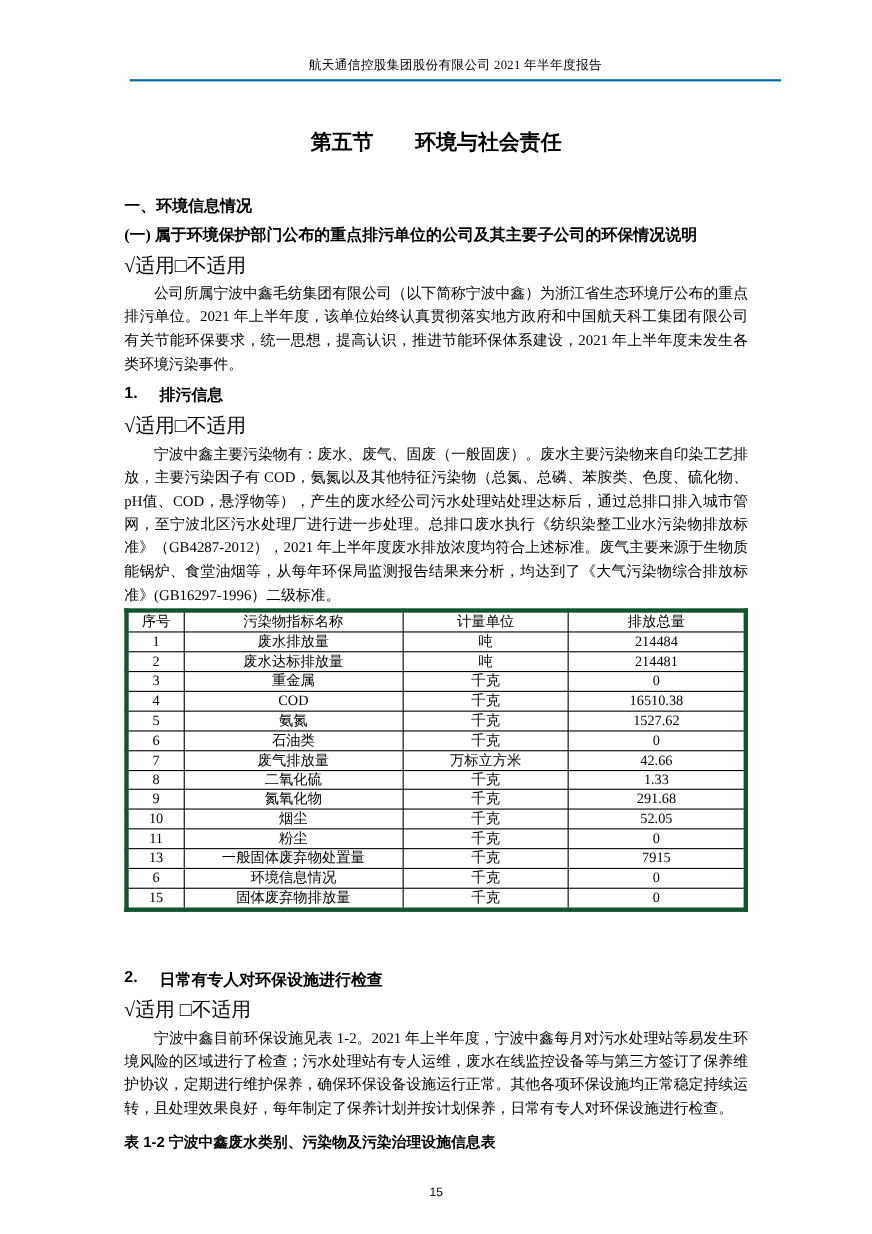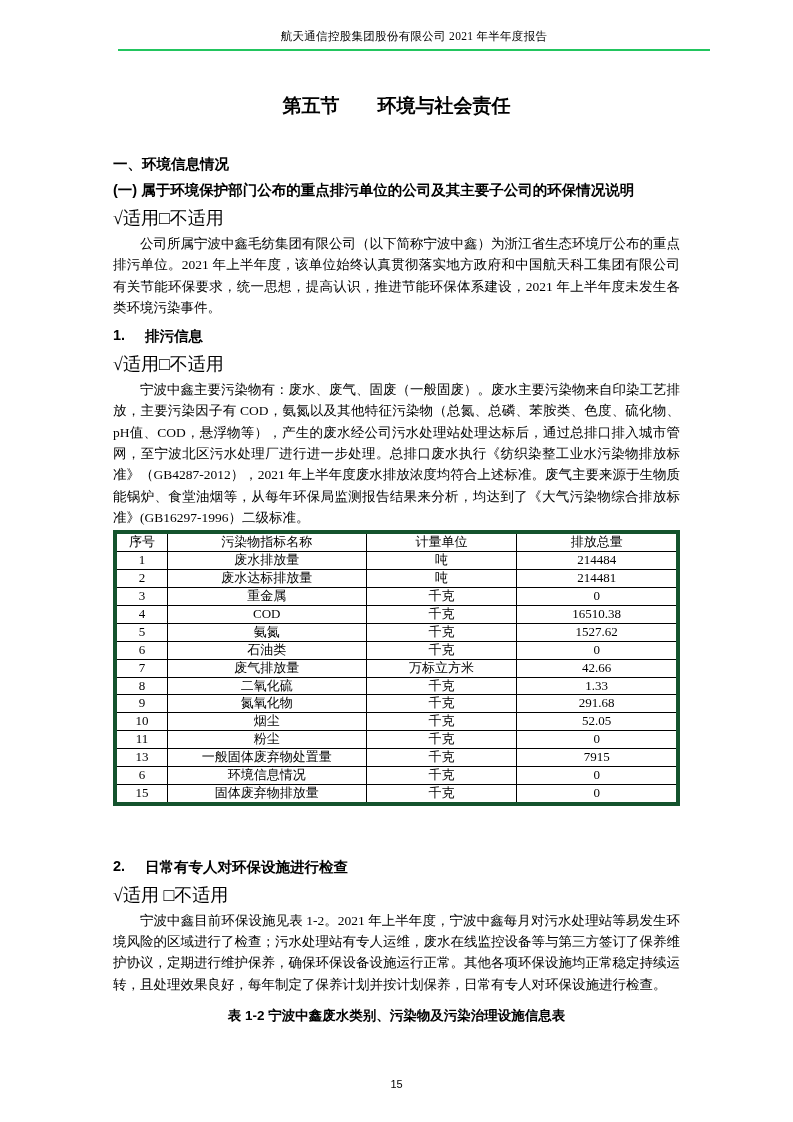--- a/index.html
+++ b/index.html
@@ -8,47 +8,47 @@
     position: relative;
     background: #ffffff;
     color: #000000;
     font-family: "Liberation Serif", serif;
     box-sizing: border-box;
     overflow: hidden;
   }
   
   .doc-header {
     margin: 0 83px 0 118px;
-    padding-top: 29px;
+    padding-top: 52px;
     text-align: center;
     font-size: 11.5px;
     letter-spacing: 0.3px;
     padding-bottom: 5px;
-    border-bottom: 2px solid #22c55e;
+    border-bottom: 2px solid #0369a1;
   }
   .content { margin: 0 113px; width: 567px; }
 
   .chapter-title {
     margin-top: 42px;
     text-align: center;
     font-size: 19px;
     font-weight: bold;
     font-family: "Liberation Sans", sans-serif;
   }
   .h-l1 {
     margin-top: 36px;
     font-size: 14.5px;
     font-weight: bold;
     font-family: Liberation Serif, serif;
   }
   .h-l2 {
     margin-top: 7px;
     font-size: 14.5px;
     font-weight: bold;
-    font-family: Liberation Sans, sans-serif;
+    font-family: Liberation Serif, serif;
   }
   .applicability {
     margin-top: 6px;
     font-size: 18px;
   }
   .para {
     margin-top: 3px;
     font-size: 13.5px;
     line-height: 21.3px;
     text-align: justify;
@@ -83,21 +83,21 @@
     font-weight: normal;
     text-align: center;
     padding: 0 3px;
     height: 16.9px;
     line-height: 16.9px;
     overflow: hidden;
     white-space: nowrap;
   }
   .table2-caption {
     margin-top: 12px;
-    text-align: center;
+    text-align: left;
     font-size: 13.5px;
     font-weight: bold;
     font-family: "Liberation Sans", sans-serif;
   }
   .page-number {
     position: absolute;
     bottom: 32px; left: 0; right: 0;
     text-align: center;
     font-size: 11px;
     font-family: "Liberation Sans", sans-serif;

